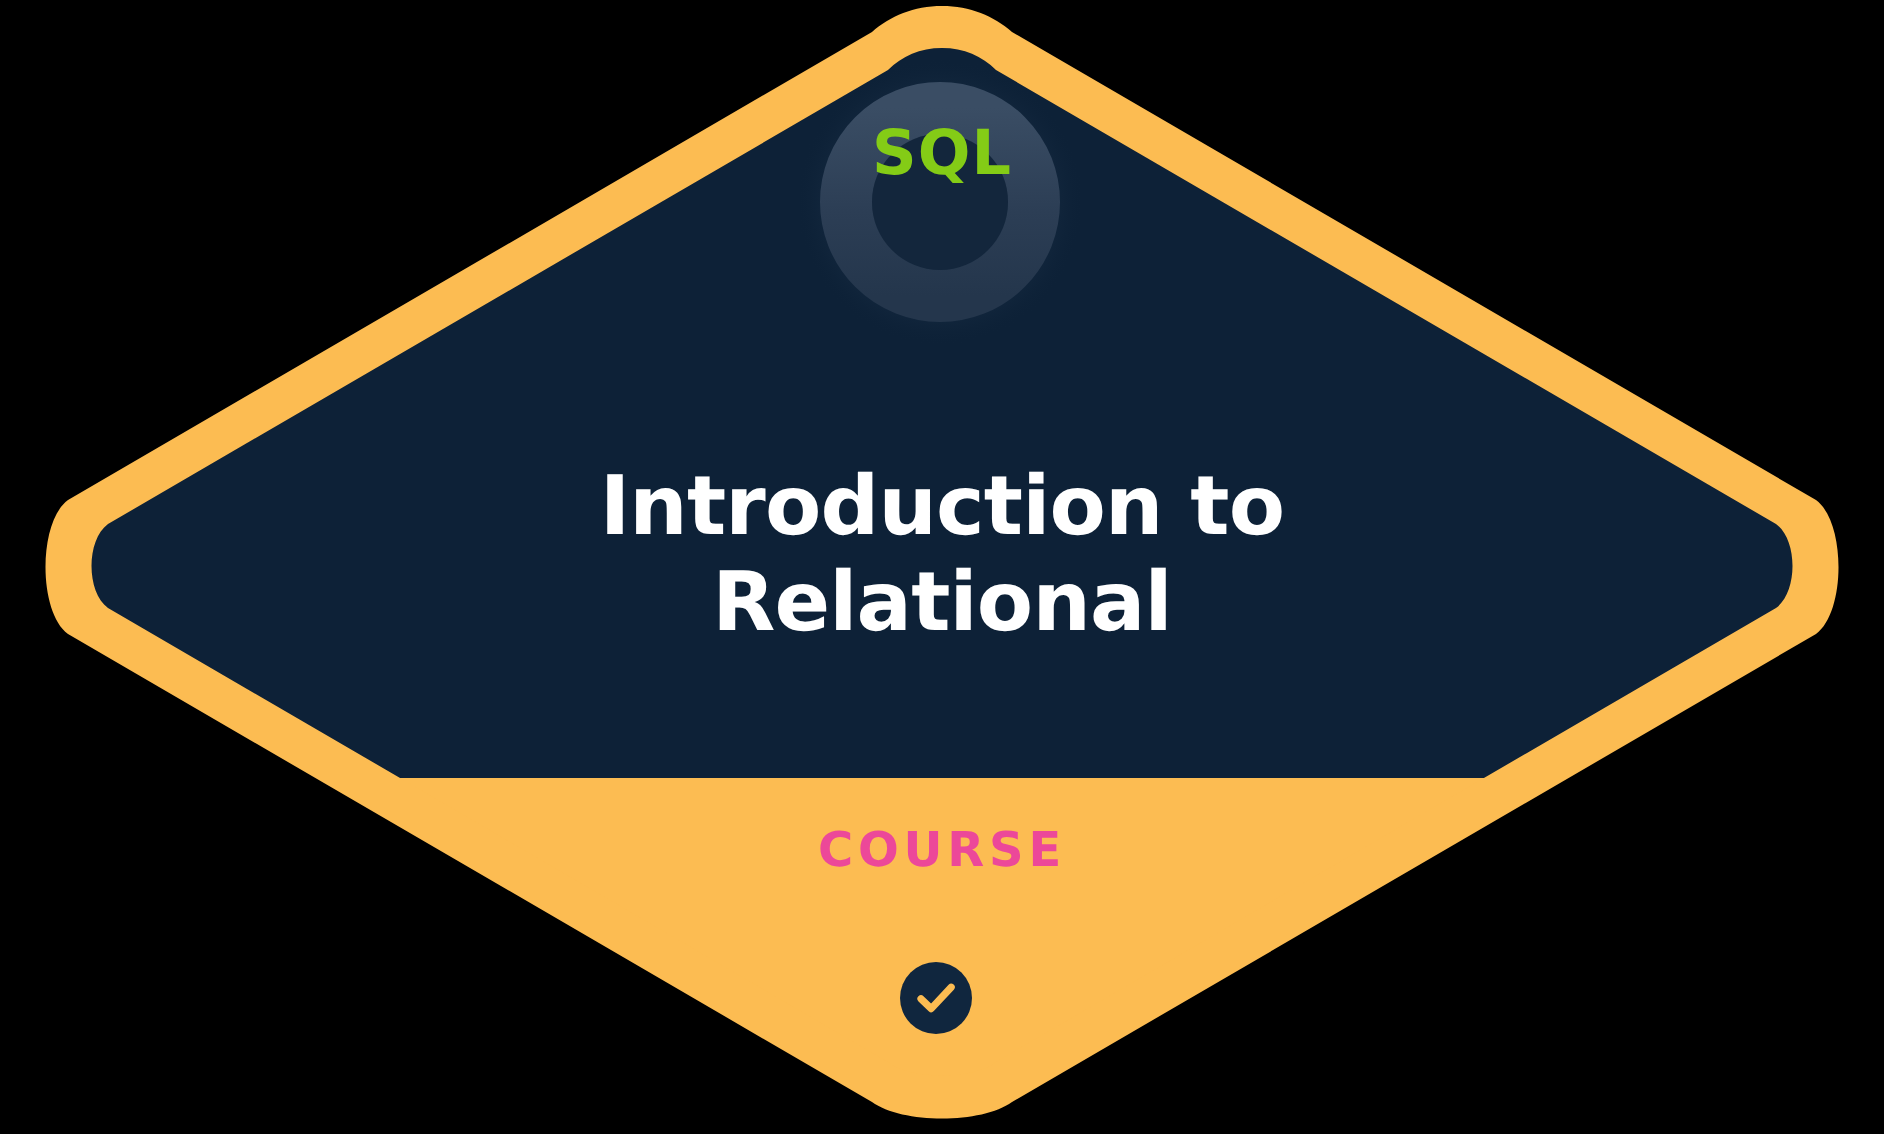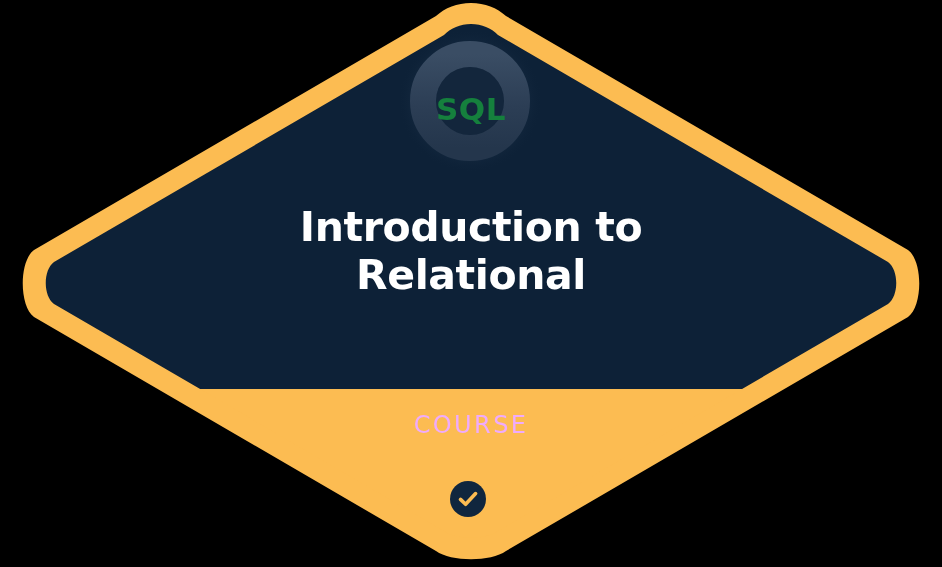--- a/index.html
+++ b/index.html
@@ -33,50 +33,50 @@
   
   .overlay {
     position: absolute;
     left: 0;
     width: 942px;
     text-align: center;
     pointer-events: none;
   }
 
   #sql-logo-text {
-    top: 94px;
+    top: 62px;
     font-family: "DejaVu Sans", sans-serif;
     font-size: 31px;
     font-weight: bold;
     letter-spacing: 0.5px;
-    color: #15803d;
+    color: #84cc16;
     line-height: 1;
   }
 
   #course-title {
-    top: 204px;
+    top: 230px;
     font-family: "DejaVu Sans", sans-serif;
     font-size: 41px;
     font-weight: bold;
     line-height: 1.17;
     letter-spacing: -0.4px;
     color: #ffffff;
     padding: 0 180px;
     width: auto;
     box-sizing: border-box;
   }
 
   #status-label {
     top: 408px;
     font-family: "DejaVu Sans", sans-serif;
     font-size: 24px;
-    font-weight: normal;
+    font-weight: bold;
     letter-spacing: 2.4px;
     line-height: 1.45;
-    color: #f0abfc;
+    color: #ec4899;
   }
 
   #check-badge {
     position: absolute;
     left: 450px;
     top: 481px;
     width: 36px;
     height: 36px;
   }
 </style>

